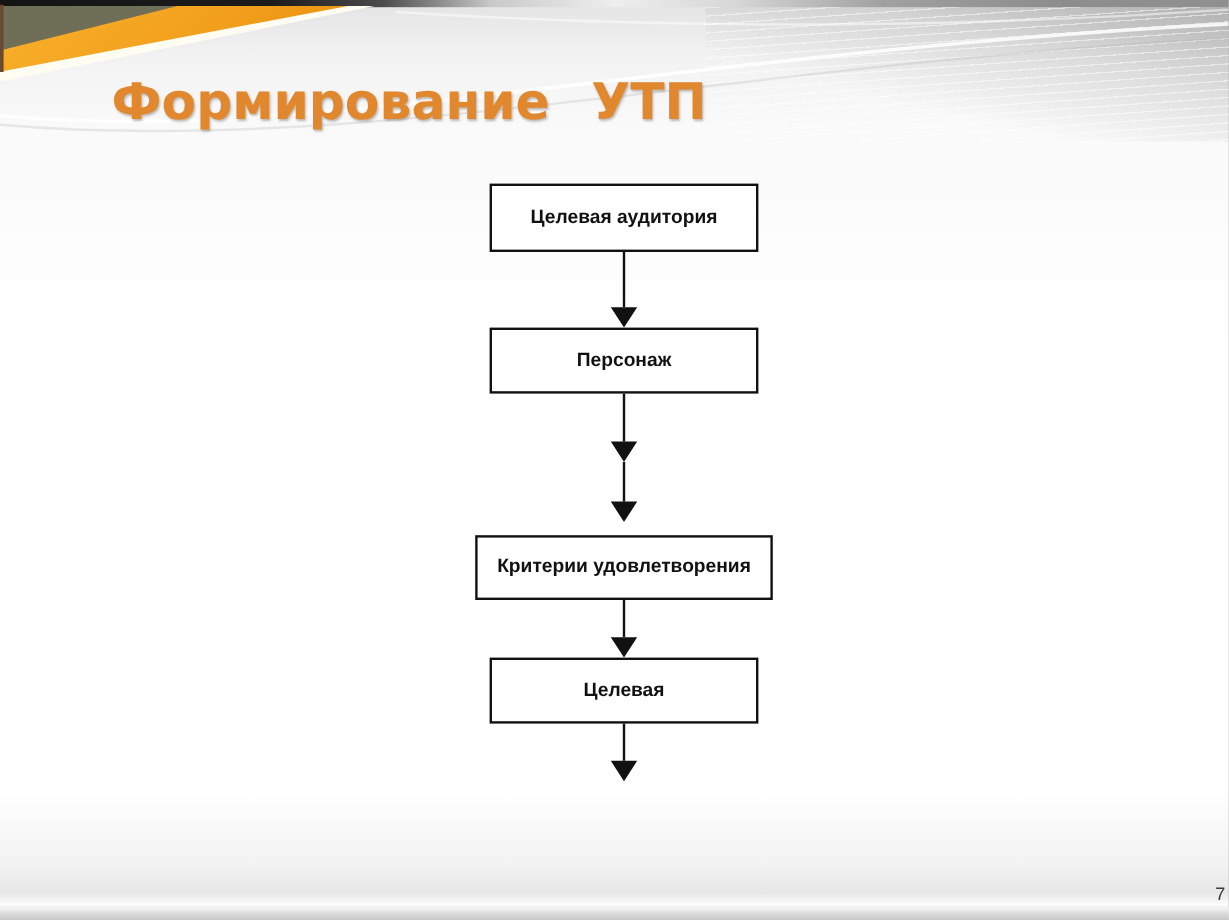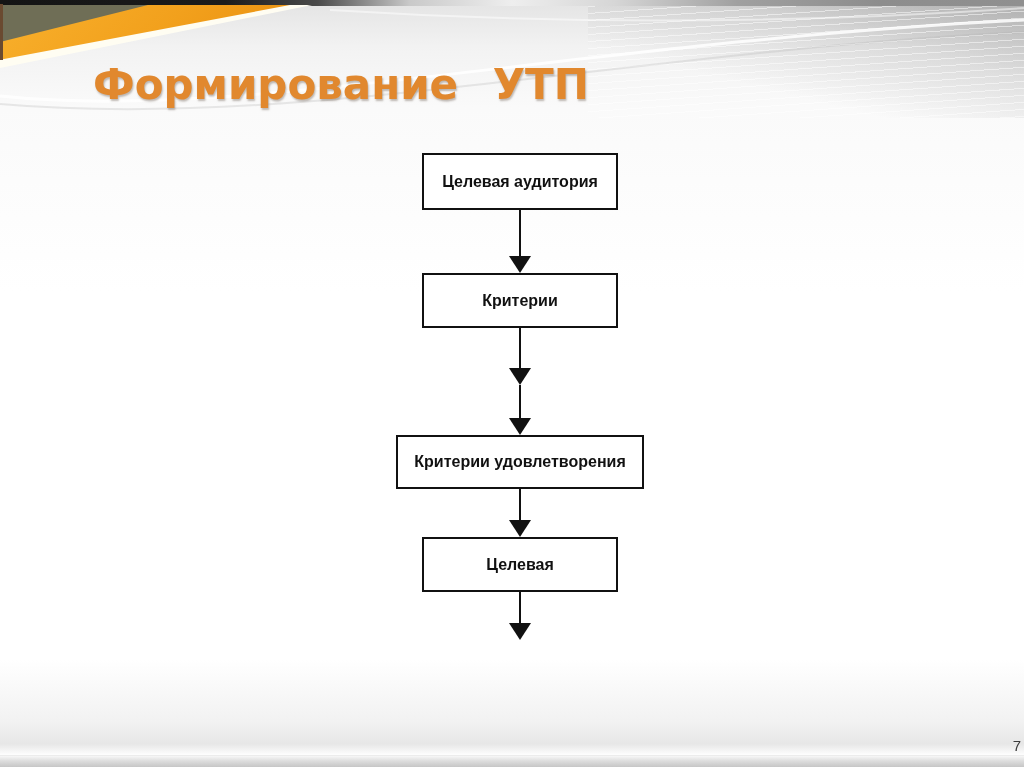--- a/index.html
+++ b/index.html
@@ -49,25 +49,25 @@
   }
   
   .flow{
     position:absolute;top:153px;left:calc(50% - 4px);transform:translateX(-50%);
     display:flex;flex-direction:column;align-items:center;
   }
   .fbox{
     box-sizing:border-box;border:2px solid #111;background:#fff;
     display:flex;align-items:center;justify-content:center;
     font-weight:bold;font-size:16px;color:#111;text-align:center;
-    width:196px;
+    width:224px;
   }
   .b1{height:57px;}
   .b2,.b3,.b5{height:55px;}
-  .b4{height:54px;width:248px;}
+  .b4{height:54px;width:248px;margin-top:11px;}
   .arrow{display:flex;flex-direction:column;align-items:center;}
   .shaft{width:2px;background:#111;}
   .head{width:0;height:0;border-left:11px solid transparent;border-right:11px solid transparent;border-top:17px solid #111;}
   .a1 .shaft{height:46px;}
   .a2 .shaft{height:40px;}
   .a3 .shaft{height:33px;}
   .a4 .shaft{height:31px;}
   .a5 .shaft{height:31px;}
   
   .bottom-bar{
@@ -99,21 +99,21 @@
   <div class="left-edge"></div>
 
   <div class="title">Формирование УТП</div>
 
   <div class="flow">
     <div class="fbox b1">Целевая аудитория</div>
     <div class="arrow a1">
       <div class="shaft"></div>
       <div class="head"></div>
     </div>
-    <div class="fbox b2">Критерии</div>
+    <div class="fbox b2">Персонаж</div>
     <div class="arrow a2">
       <div class="shaft"></div>
       <div class="head"></div>
     </div>
     <div class="arrow a3">
       <div class="shaft"></div>
       <div class="head"></div>
     </div>
     <div class="fbox b4">Критерии удовлетворения</div>
     <div class="arrow a4">

